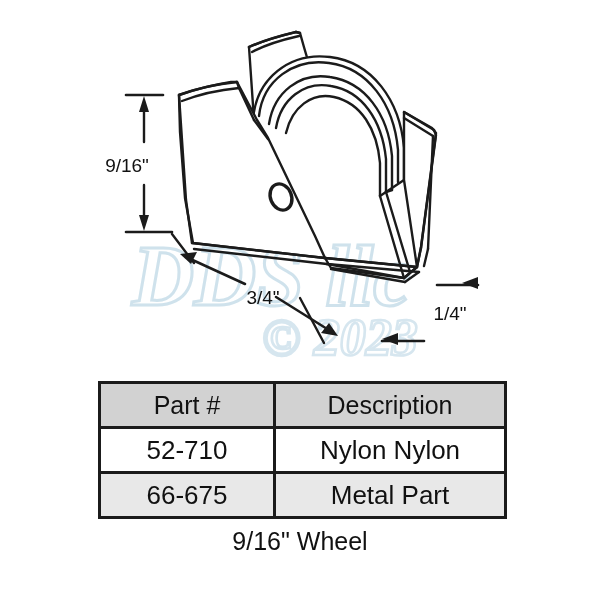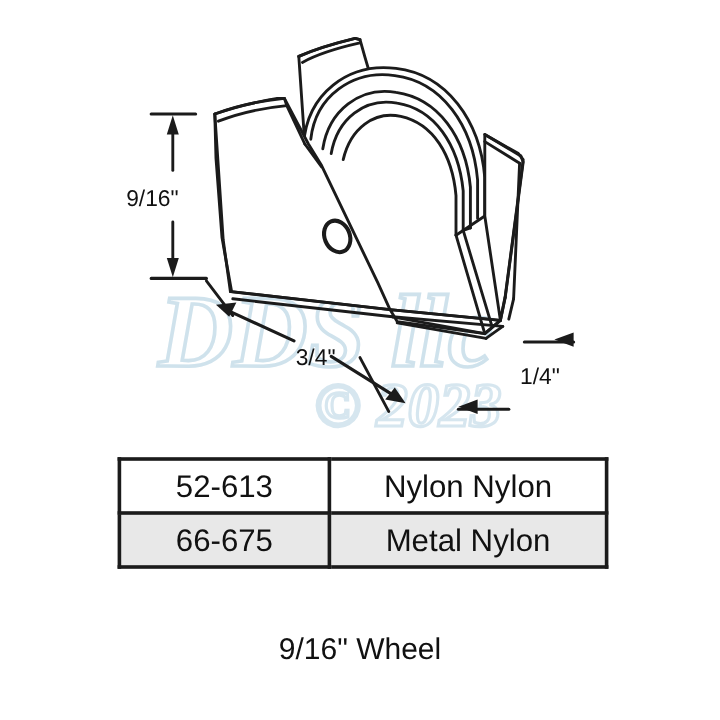--- a/index.html
+++ b/index.html
@@ -221,27 +221,31 @@
         <line x1="382" y1="341" x2="424" y2="341" stroke-width="2.6"></line>
         <polygon points="382,333 398,339 382,345" stroke="none" transform="rotate(180 390 339)"></polygon>
         <text class="dim-label" x="450" y="320" text-anchor="middle" stroke="none">1/4"</text>
       </g>
     </svg>
   </div>
 
   <div id="parts-table-wrap">
     <table class="parts">
       <tbody>
+        <tr class="header-row">
+          <td class="col-part">Part #</td>
+          <td class="col-desc">Description</td>
+        </tr>
         <tr class="row-odd">
-          <td class="col-part">52-613</td>
+          <td class="col-part">52-710</td>
           <td class="col-desc">Nylon Nylon</td>
         </tr>
         <tr class="row-even">
           <td class="col-part">66-675</td>
-          <td class="col-desc">Metal Nylon</td>
+          <td class="col-desc">Metal Part</td>
         </tr>
       </tbody>
     </table>
   </div>
 
   <div id="caption">9/16" Wheel</div>
 
 </div>
 
 </body></html>

